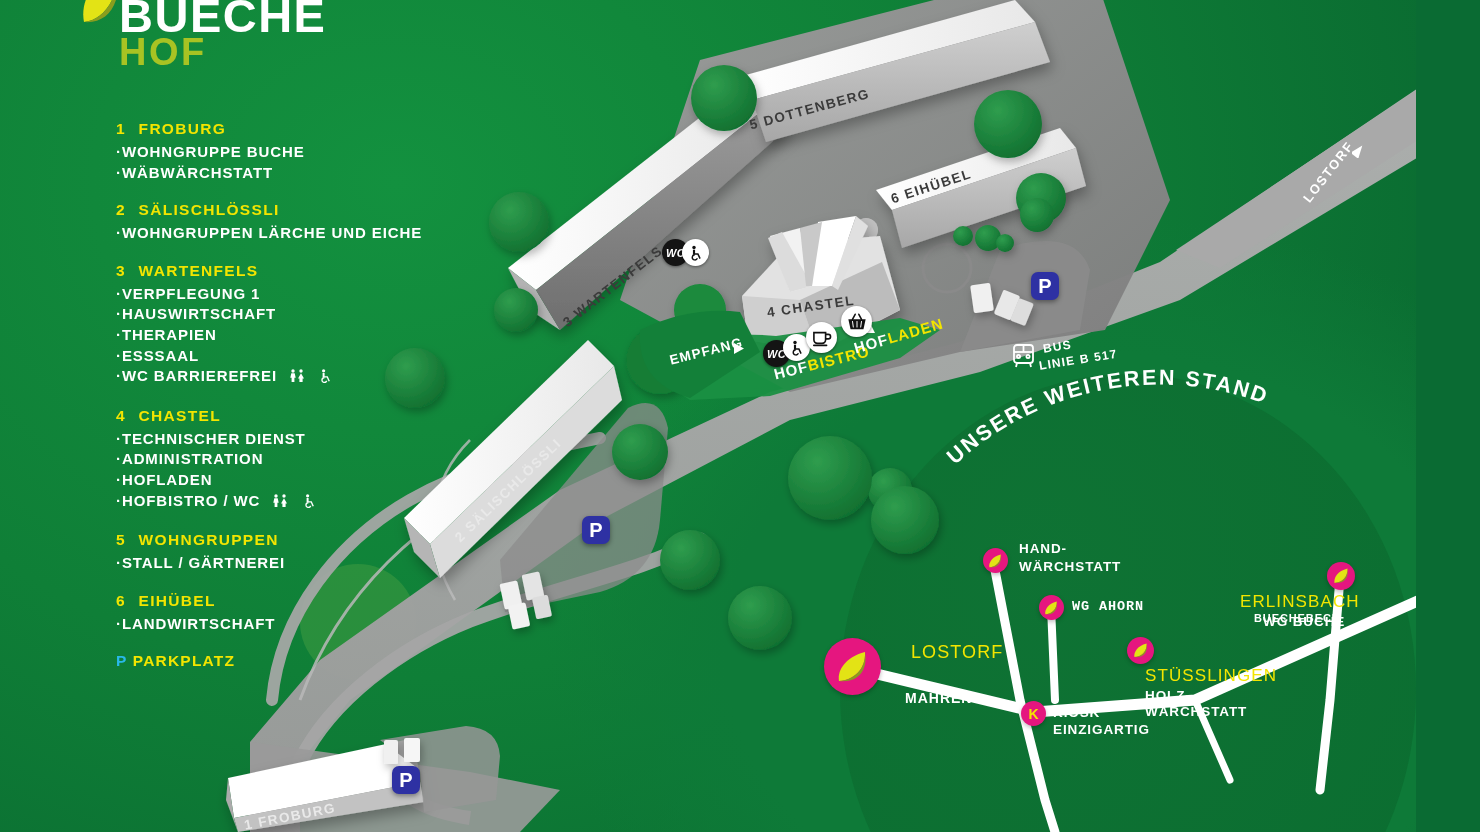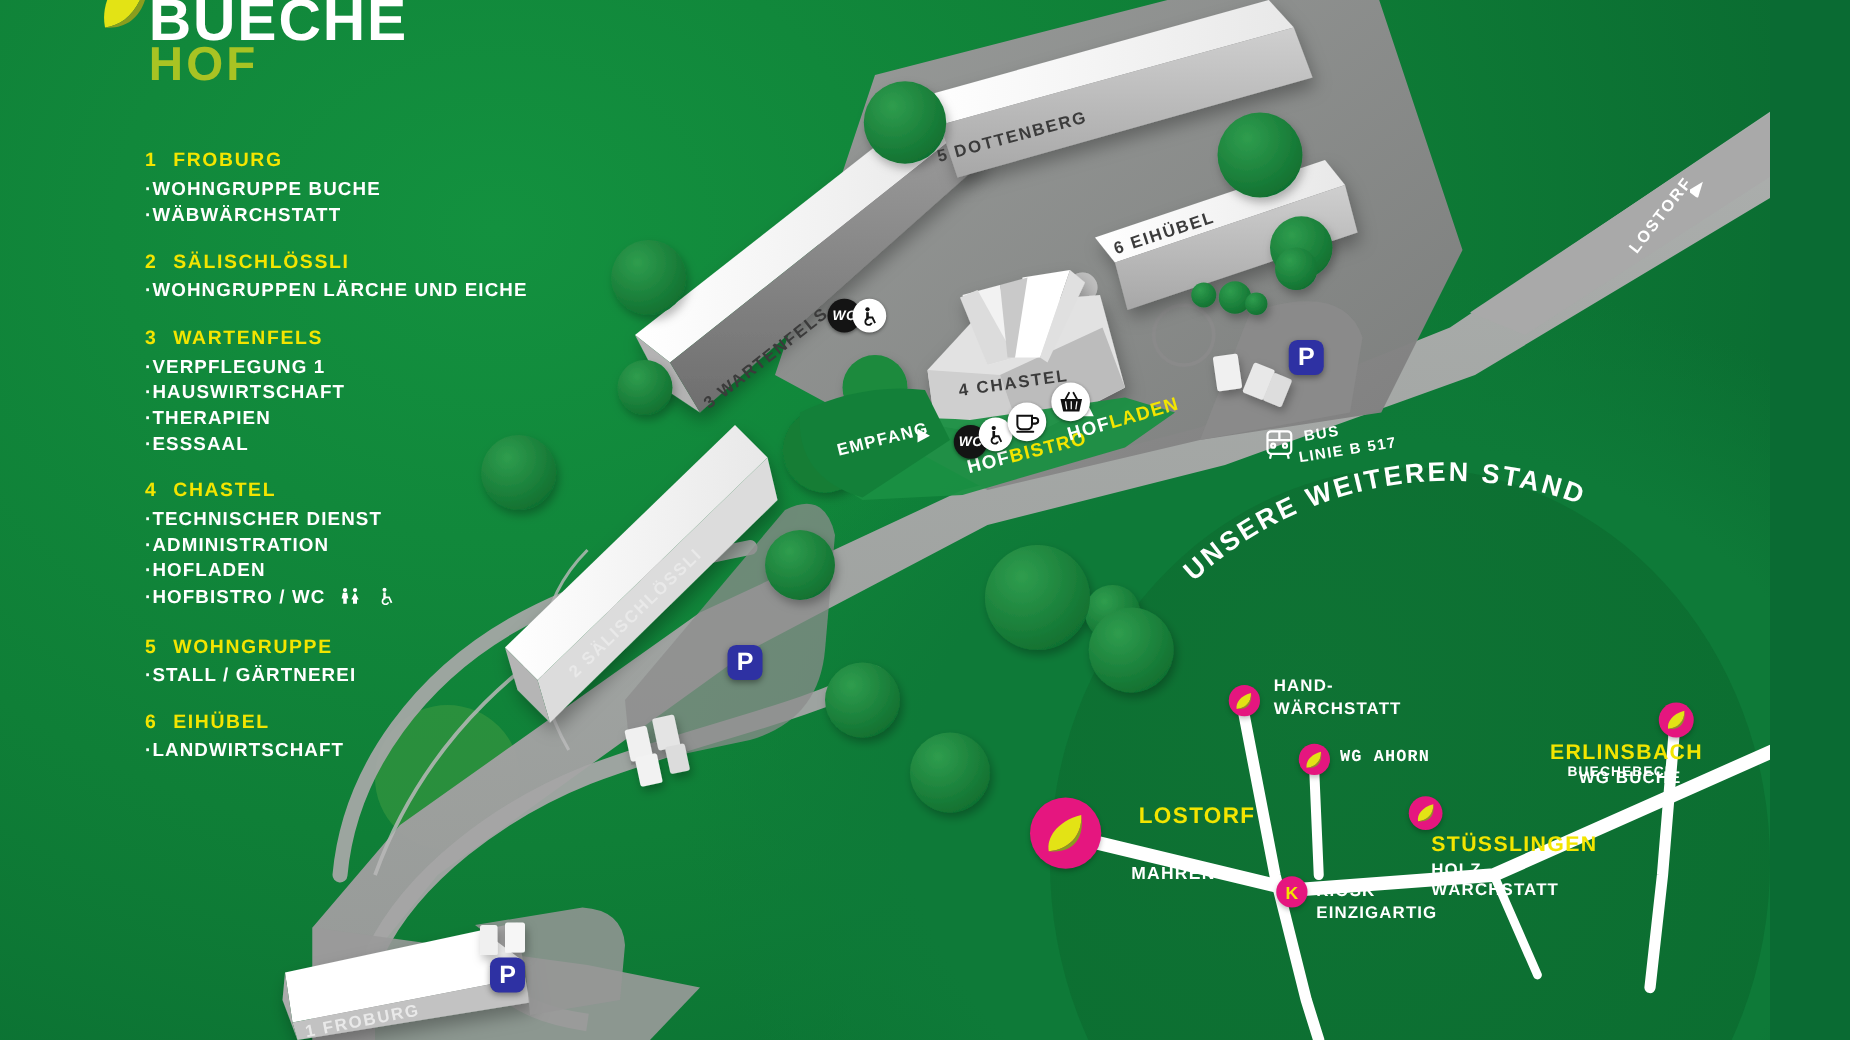--- a/index.html
+++ b/index.html
@@ -73,21 +73,21 @@
 
   
   .pin{
     position:absolute;border-radius:50%;background:#e5167f;
     display:flex;align-items:center;justify-content:center;
     box-shadow:0 2px 4px rgba(0,0,0,.25);
   }
   .pin .kk{color:#f3e500;font-weight:700;}
 
   .loc-lbl{position:absolute;white-space:nowrap;}
-  .loc-name{color:#f3e500;font-weight:700;letter-spacing:1.1px;}
+  .loc-name{color:#f3e500;font-weight:400;letter-spacing:1.1px;}
   .loc-sub{color:#ffffff;font-weight:600;letter-spacing:.9px;}
   .loc-white{color:#ffffff;font-weight:600;letter-spacing:1px;}
 </style>
 </head>
 <body>
 
 <div id="stage">
 
   <svg class="lyr" viewBox="0 0 1480 832">
     <defs>
@@ -285,20 +285,41 @@
 
     <div class="lg-grp">
       <div class="lg-head">
         <span class="num">3</span>
         <span>WARTENFELS</span>
       </div>
       <div class="lg-item">·<span>VERPFLEGUNG 1</span></div>
       <div class="lg-item">·<span>HAUSWIRTSCHAFT</span></div>
       <div class="lg-item">·<span>THERAPIEN</span></div>
       <div class="lg-item">·<span>ESSSAAL</span></div>
+      <div class="lg-item">·<span>WC BARRIEREFREI</span>
+        <span class="ico-inline">
+          <svg width="17" height="14" viewBox="0 0 17 14">
+              <g fill="#fff">
+            <circle cx="4" cy="2" r="1.7"></circle>
+                <path d="M2.3,4.2h3.4l1,4.6H5.4V13H2.6V8.8H1.3Z"></path>
+            <circle cx="12" cy="2" r="1.7"></circle>
+                <path d="M12,4.2 L15,9.6h-1.4V13h-3.2V9.6H9Z"></path>
+          </g>
+            </svg>
+        </span>
+        <span class="ico-inline">
+          <svg width="14" height="14" viewBox="0 0 14 14">
+              <g fill="#fff">
+            <circle cx="5.6" cy="1.8" r="1.6"></circle>
+            <path d="M4.6,4h2v3.2h3.1l2.2,4.7-1.3.6-1.8-3.9H4.6Z"></path>
+            <path d="M6.4,7.9a3.1,3.1 0 1 0 3,3.9h-1.5a1.7,1.7 0 1 1-1.5-2.4Z"></path>
+          </g>
+            </svg>
+        </span>
+      </div>
     </div>
 
     <div class="lg-grp">
       <div class="lg-head">
         <span class="num">4</span>
         <span>CHASTEL</span>
       </div>
       <div class="lg-item">·<span>TECHNISCHER DIENST</span></div>
       <div class="lg-item">·<span>ADMINISTRATION</span></div>
       <div class="lg-item">·<span>HOFLADEN</span></div>
@@ -321,33 +342,37 @@
             <path d="M6.4,7.9a3.1,3.1 0 1 0 3,3.9h-1.5a1.7,1.7 0 1 1-1.5-2.4Z"></path>
           </g>
             </svg>
         </span>
       </div>
     </div>
 
     <div class="lg-grp">
       <div class="lg-head">
         <span class="num">5</span>
-        <span>WOHNGRUPPE</span>
+        <span>WOHNGRUPPEN</span>
       </div>
       <div class="lg-item">·<span>STALL / GÄRTNEREI</span></div>
     </div>
 
     <div class="lg-grp">
       <div class="lg-head">
         <span class="num">6</span>
         <span>EIHÜBEL</span>
       </div>
       <div class="lg-item">·<span>LANDWIRTSCHAFT</span></div>
     </div>
 
+    <div class="lg-pk">
+      <span class="p">P</span>
+      <span class="t">PARKPLATZ</span>
+    </div>
   </div>
 
   <div class="blabel" style="left:560px;top:318px;transform:rotate(-38deg);">3 WARTENFELS</div>
 
   <div class="blabel" style="left:748px;top:118px;transform:rotate(-15deg);">5 DOTTENBERG</div>
 
   <div class="blabel" style="left:889px;top:192px;transform:rotate(-18deg);">6 EIHÜBEL</div>
 
   <div class="blabel" style="left:766px;top:305px;transform:rotate(-8deg);">4 CHASTEL</div>
 

